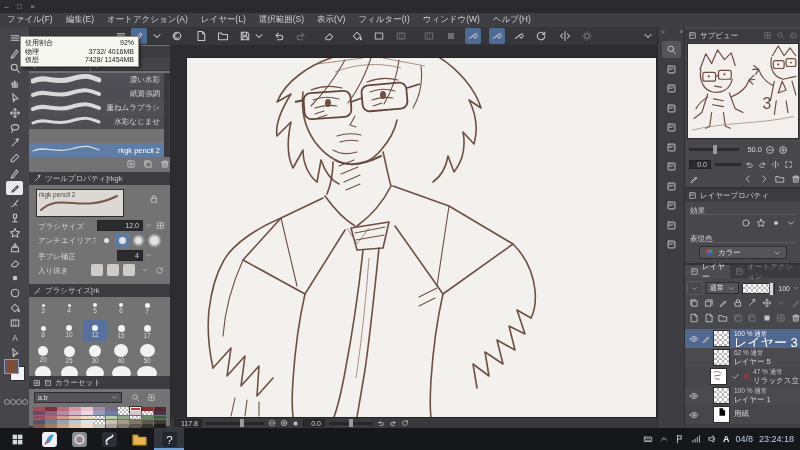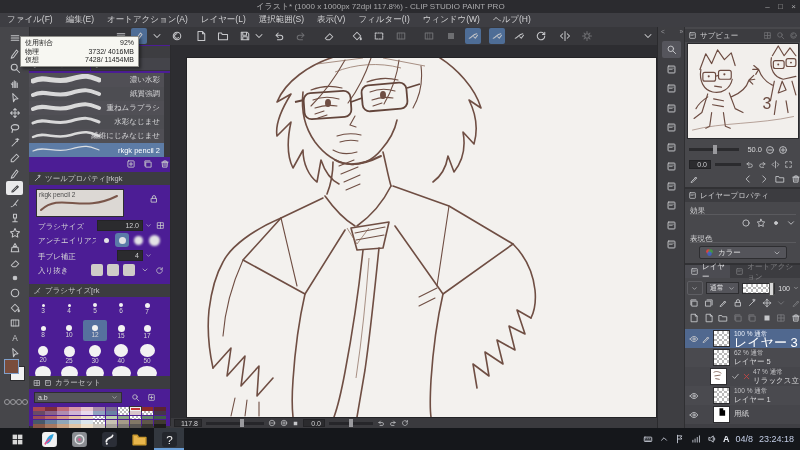--- a/index.html
+++ b/index.html
@@ -10,21 +10,21 @@
   .ic svg{stroke:currentColor;fill:none;stroke-width:1.4;stroke-linecap:round;stroke-linejoin:round;}
   .dim{opacity:.38;}
   .act{background:#4e6d96;border-radius:2px;color:#eaf0f8;}
   .titlebar{left:0;top:0;width:800px;height:13px;background:#2b2b2f;display:flex;align-items:center;}
   .titlebar .t{flex:1;text-align:center;font-size:8px;color:#ababad;}
   .winbtn{width:13px;font-size:8px;color:#ababad;text-align:center;}
   .menubar{left:0;top:13px;width:800px;height:14px;background:#3e3e43;display:flex;align-items:center;gap:13px;padding-left:7px;border-bottom:1px solid #2e2e31;}
   .menubar span{font-size:8.5px;color:#d2d2d4;}
   .cmdbar{left:0;top:27px;width:800px;height:18px;background:#37373b;border-bottom:1px solid #2a2a2d;}
   .toolstrip{left:0;top:27px;width:29px;height:401px;background:#46464a;border-right:1px solid #2e2e31;}
-  .lpanel{left:29px;top:45px;width:141px;height:381px;background:#4c1d95;border-right:1px solid #2a2a2d;}
+  .lpanel{left:29px;top:45px;width:141px;height:381px;background:#737373;border-right:1px solid #2a2a2d;}
   .canvaswin{left:110px;top:45px;width:547px;height:383px;background:#2d2d31;}
   .ctab{position:absolute;left:2px;top:0;height:12px;background:#5a7498;color:#e8eef6;font-size:8px;display:flex;align-items:center;gap:5px;padding:0 5px;border-radius:2px 2px 0 0;}
   .page{position:absolute;left:76px;top:12px;width:471px;height:361px;background:#f3f1ee;border:1px solid #232326;box-sizing:border-box;}
   .statusbar{position:absolute;left:0;top:373px;width:547px;height:10px;background:#3a3a3e;display:flex;align-items:center;gap:4px;padding-left:64px;font-size:7px;}
   .vbox{background:#2b2b2e;color:#cfcfd2;font-size:7px;display:flex;align-items:center;justify-content:flex-end;padding:0 3px;border:1px solid #232326;box-sizing:border-box;}
   .dock{left:657px;top:27px;width:27px;height:401px;background:#3e3e42;border-left:1px solid #2a2a2d;}
   .rpanel{left:684px;top:27px;width:116px;height:401px;background:#48484c;border-left:1px solid #2f2f32;}
   .checker{background-color:#fff;background-image:linear-gradient(45deg,#b9b9b9 25%,transparent 25%,transparent 75%,#b9b9b9 75%),linear-gradient(45deg,#b9b9b9 25%,transparent 25%,transparent 75%,#b9b9b9 75%);background-size:6px 6px;background-position:0 0,3px 3px;}
   .lrow{position:absolute;left:0;width:116px;height:19px;display:flex;align-items:center;font-size:7px;color:#d6d6d8;}
   .tooltip{left:20px;top:36px;width:119px;height:31px;background:#f7f7f2;border:1px solid #8f8f8a;box-shadow:2px 2px 3px rgba(0,0,0,.45);z-index:60;padding:2px 4px;box-sizing:border-box;}
@@ -34,21 +34,20 @@
   .tbslot{width:30px;height:22px;display:flex;align-items:center;justify-content:center;}
   .swatchsel{box-shadow:0 0 0 1px #f0f0f0 inset,0 0 0 1px #333;}
   .lbl{font-size:7.5px;color:#d5d5d7;white-space:nowrap;overflow:hidden;}
 </style>
 </head>
 <body>
 
 <div id="screen">
 
   <div class="abs titlebar">
-    <div class="t">イラスト* (1000 x 1000px 72dpi 117.8%) - CLIP STUDIO PAINT PRO</div>
     <div class="winbtn">–</div>
     <div class="winbtn">□</div>
     <div class="winbtn">×</div>
   </div>
 
   <div class="abs menubar" id="menubar">
       <span>ファイル(F)</span>
       <span>編集(E)</span>
       <span>オートアクション(A)</span>
       <span>レイヤー(L)</span>
@@ -553,28 +552,20 @@
         </span>
         <span style="font-size: 7.5px; color: rgb(216, 216, 218); position: relative;">紙質強調</span>
       </div>
       <div style="position: absolute; left: 0px; top: 70px; width: 135px; height: 14px; display: flex; align-items: center; justify-content: flex-end; padding-right: 4px; box-sizing: border-box; background: rgb(77, 77, 82);">
         <span>
           <svg width="70" height="11" viewBox="0 0 70 11" style="position:absolute;left:2px;top:1px">
             <path d="M2,7 C14,1 24,10 40,5 S60,3 68,6" fill="none" stroke="#e8e8e8" stroke-width="3" stroke-linecap="round" opacity=".9"></path>
           </svg>
         </span>
         <span style="font-size: 7.5px; color: rgb(216, 216, 218); position: relative;">水彩なじませ</span>
-      </div>
-      <div style="position: absolute; left: 0px; top: 84px; width: 135px; height: 14px; display: flex; align-items: center; justify-content: flex-end; padding-right: 4px; box-sizing: border-box; background: rgb(80, 79, 85);">
-        <span>
-          <svg width="70" height="11" viewBox="0 0 70 11" style="position:absolute;left:2px;top:1px">
-            <path d="M2,7 C14,1 24,10 40,5 S60,3 68,6" fill="none" stroke="#e8e8e8" stroke-width="2.5" stroke-linecap="round" opacity=".9"></path>
-          </svg>
-        </span>
-        <span style="font-size: 7.5px; color: rgb(216, 216, 218); position: relative;">繊維にじみなじませ</span>
       </div>
       <div style="position: absolute; left: 0px; top: 98px; width: 135px; height: 14px; display: flex; align-items: center; justify-content: flex-end; padding-right: 4px; box-sizing: border-box; background: rgb(93, 124, 166);">
         <span>
           <svg width="70" height="11" viewBox="0 0 70 11" style="position:absolute;left:2px;top:1px">
             <path d="M2,7 C14,1 24,10 40,5 S60,3 68,6" fill="none" stroke="#e8e8e8" stroke-width="1.2" stroke-linecap="round" opacity=".9"></path>
           </svg>
         </span>
         <span style="font-size: 7.5px; color: rgb(255, 255, 255); position: relative;">rkgk pencil 2</span>
       </div>
       <div style="position: absolute; left: 135px; top: 28px; width: 6px; height: 84px; background: rgb(57, 57, 61);"></div>

